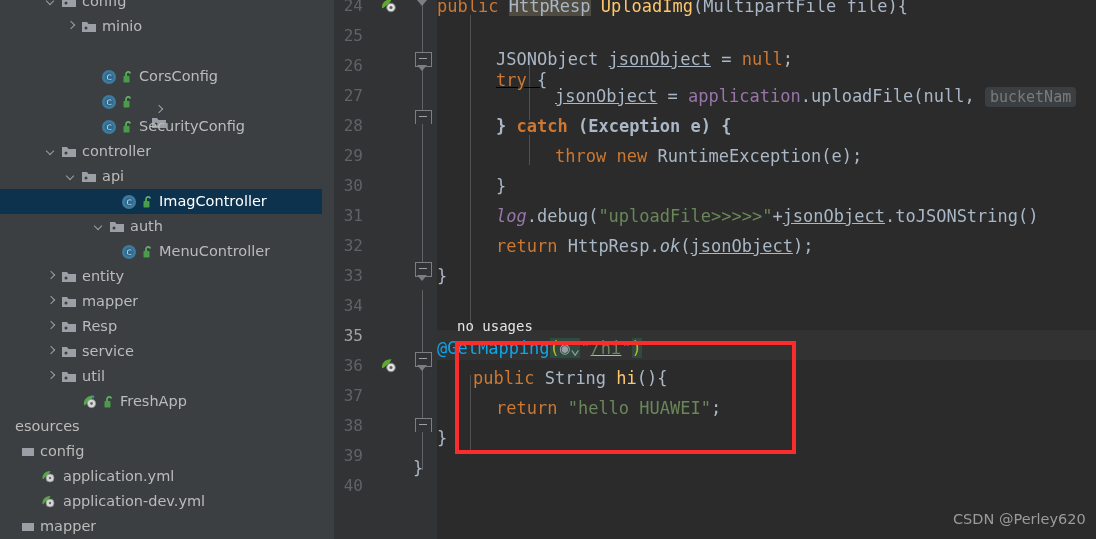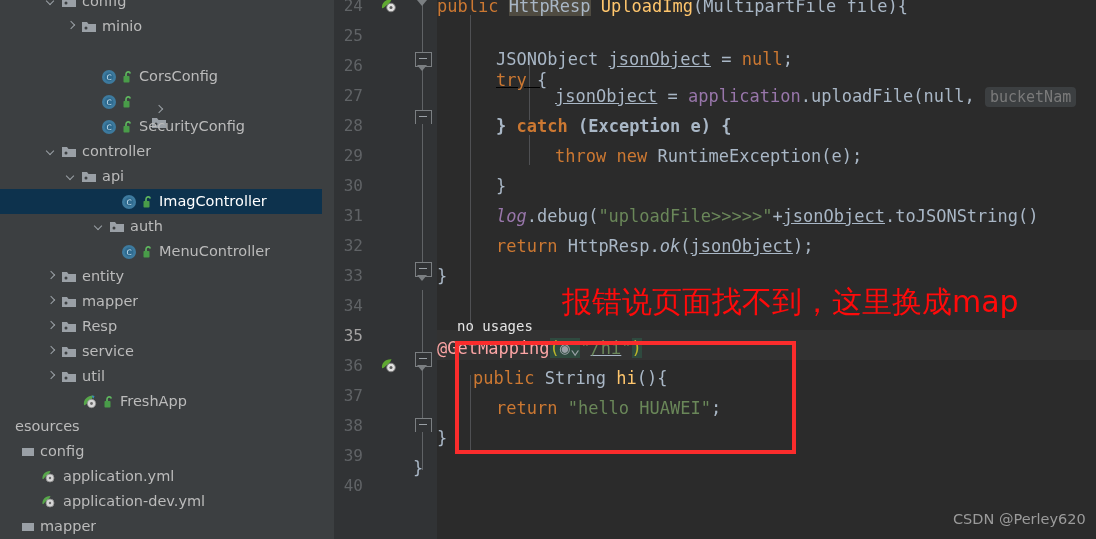--- a/index.html
+++ b/index.html
@@ -74,21 +74,21 @@
   }
   .hl-row{position:absolute;left:0;right:0;height:30px;background:#323232;}
 
   
   .kw{color:#cc7832;}
   .type{color:#a9b7c6;}
   .plain{color:#a9b7c6;}
   .str{color:#6a8759;}
   .field{color:#9876aa;}
   .field-i{color:#9876aa;font-style:italic;}
-  .ann{color:#fca5a5;margin-top:44px;}
+  .ann{color:#0ea5e9;margin-top:44px;}
   .meth{color:#ffc66d;}
   .static-i{color:#a9b7c6;font-style:italic;}
   .under{text-decoration:underline;text-decoration-color:#a9b7c6;}
   .hlsearch{background:#4f4b41;color:#a9b7c6;}
   .inlay{
     color:#e5e5e5;font-size:14px;font-family:"DejaVu Sans Mono","Liberation Mono",monospace;
   }
   .param-hint{
     background:#3c3f41;color:#7a7a7a;border-radius:4px;padding:1px 5px;font-size:15px;
   }
@@ -500,17 +500,16 @@
       <div class="code-line" style="top:363px;margin-left:36px;"><span class="kw">public</span> <span class="type">String</span> <span class="meth">hi</span><span class="plain">(){</span></div>
 
       <div class="code-line" style="top:393px;padding-left:59px;"><span class="kw">return</span> <span class="str">"hello HUAWEI"</span><span class="plain">;</span></div>
 
       <div class="code-line" style="top:423px;"><span class="plain">}</span></div>
 
       <div class="code-line" style="top:453px;padding-left:-24px;margin-left:-24px;"><span class="plain">}</span></div>
     </div>
   </div>
 
-  <div id="note-text">报错说页面找不到，这里换成map</div>
   <div id="red-box"></div>
   <div id="watermark">CSDN @Perley620</div>
 
 </div>
 
 </body></html>

